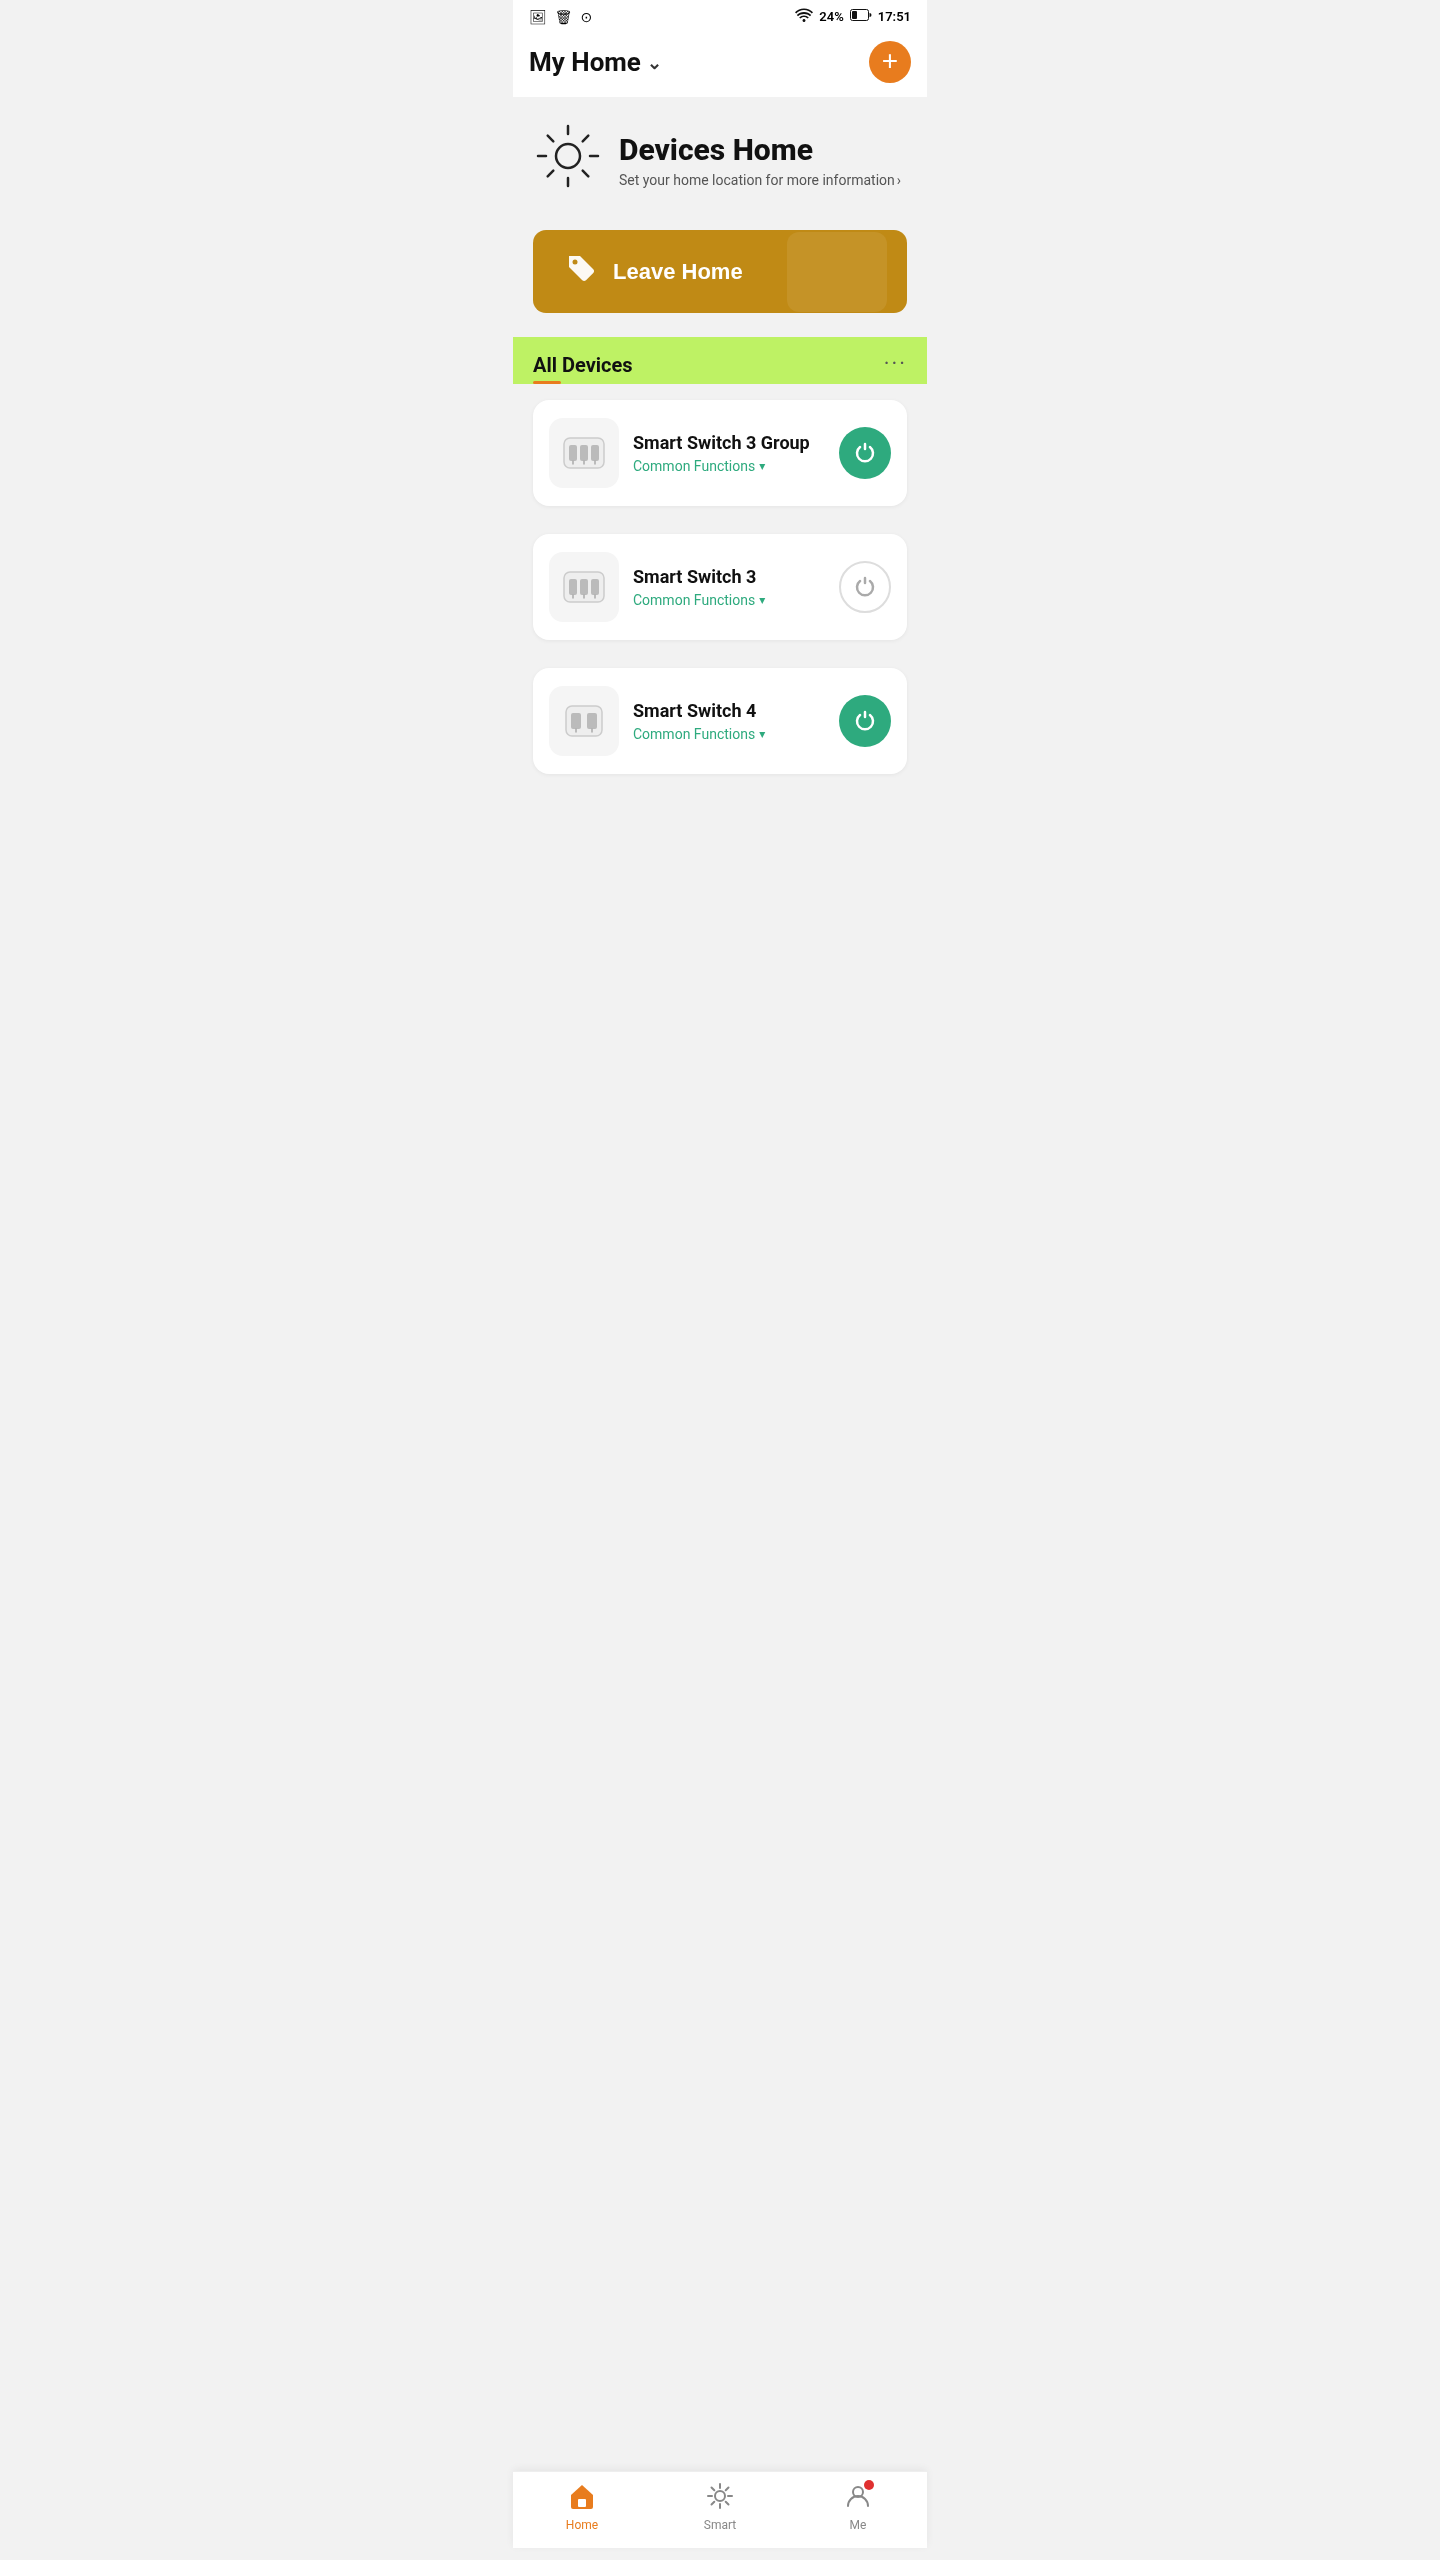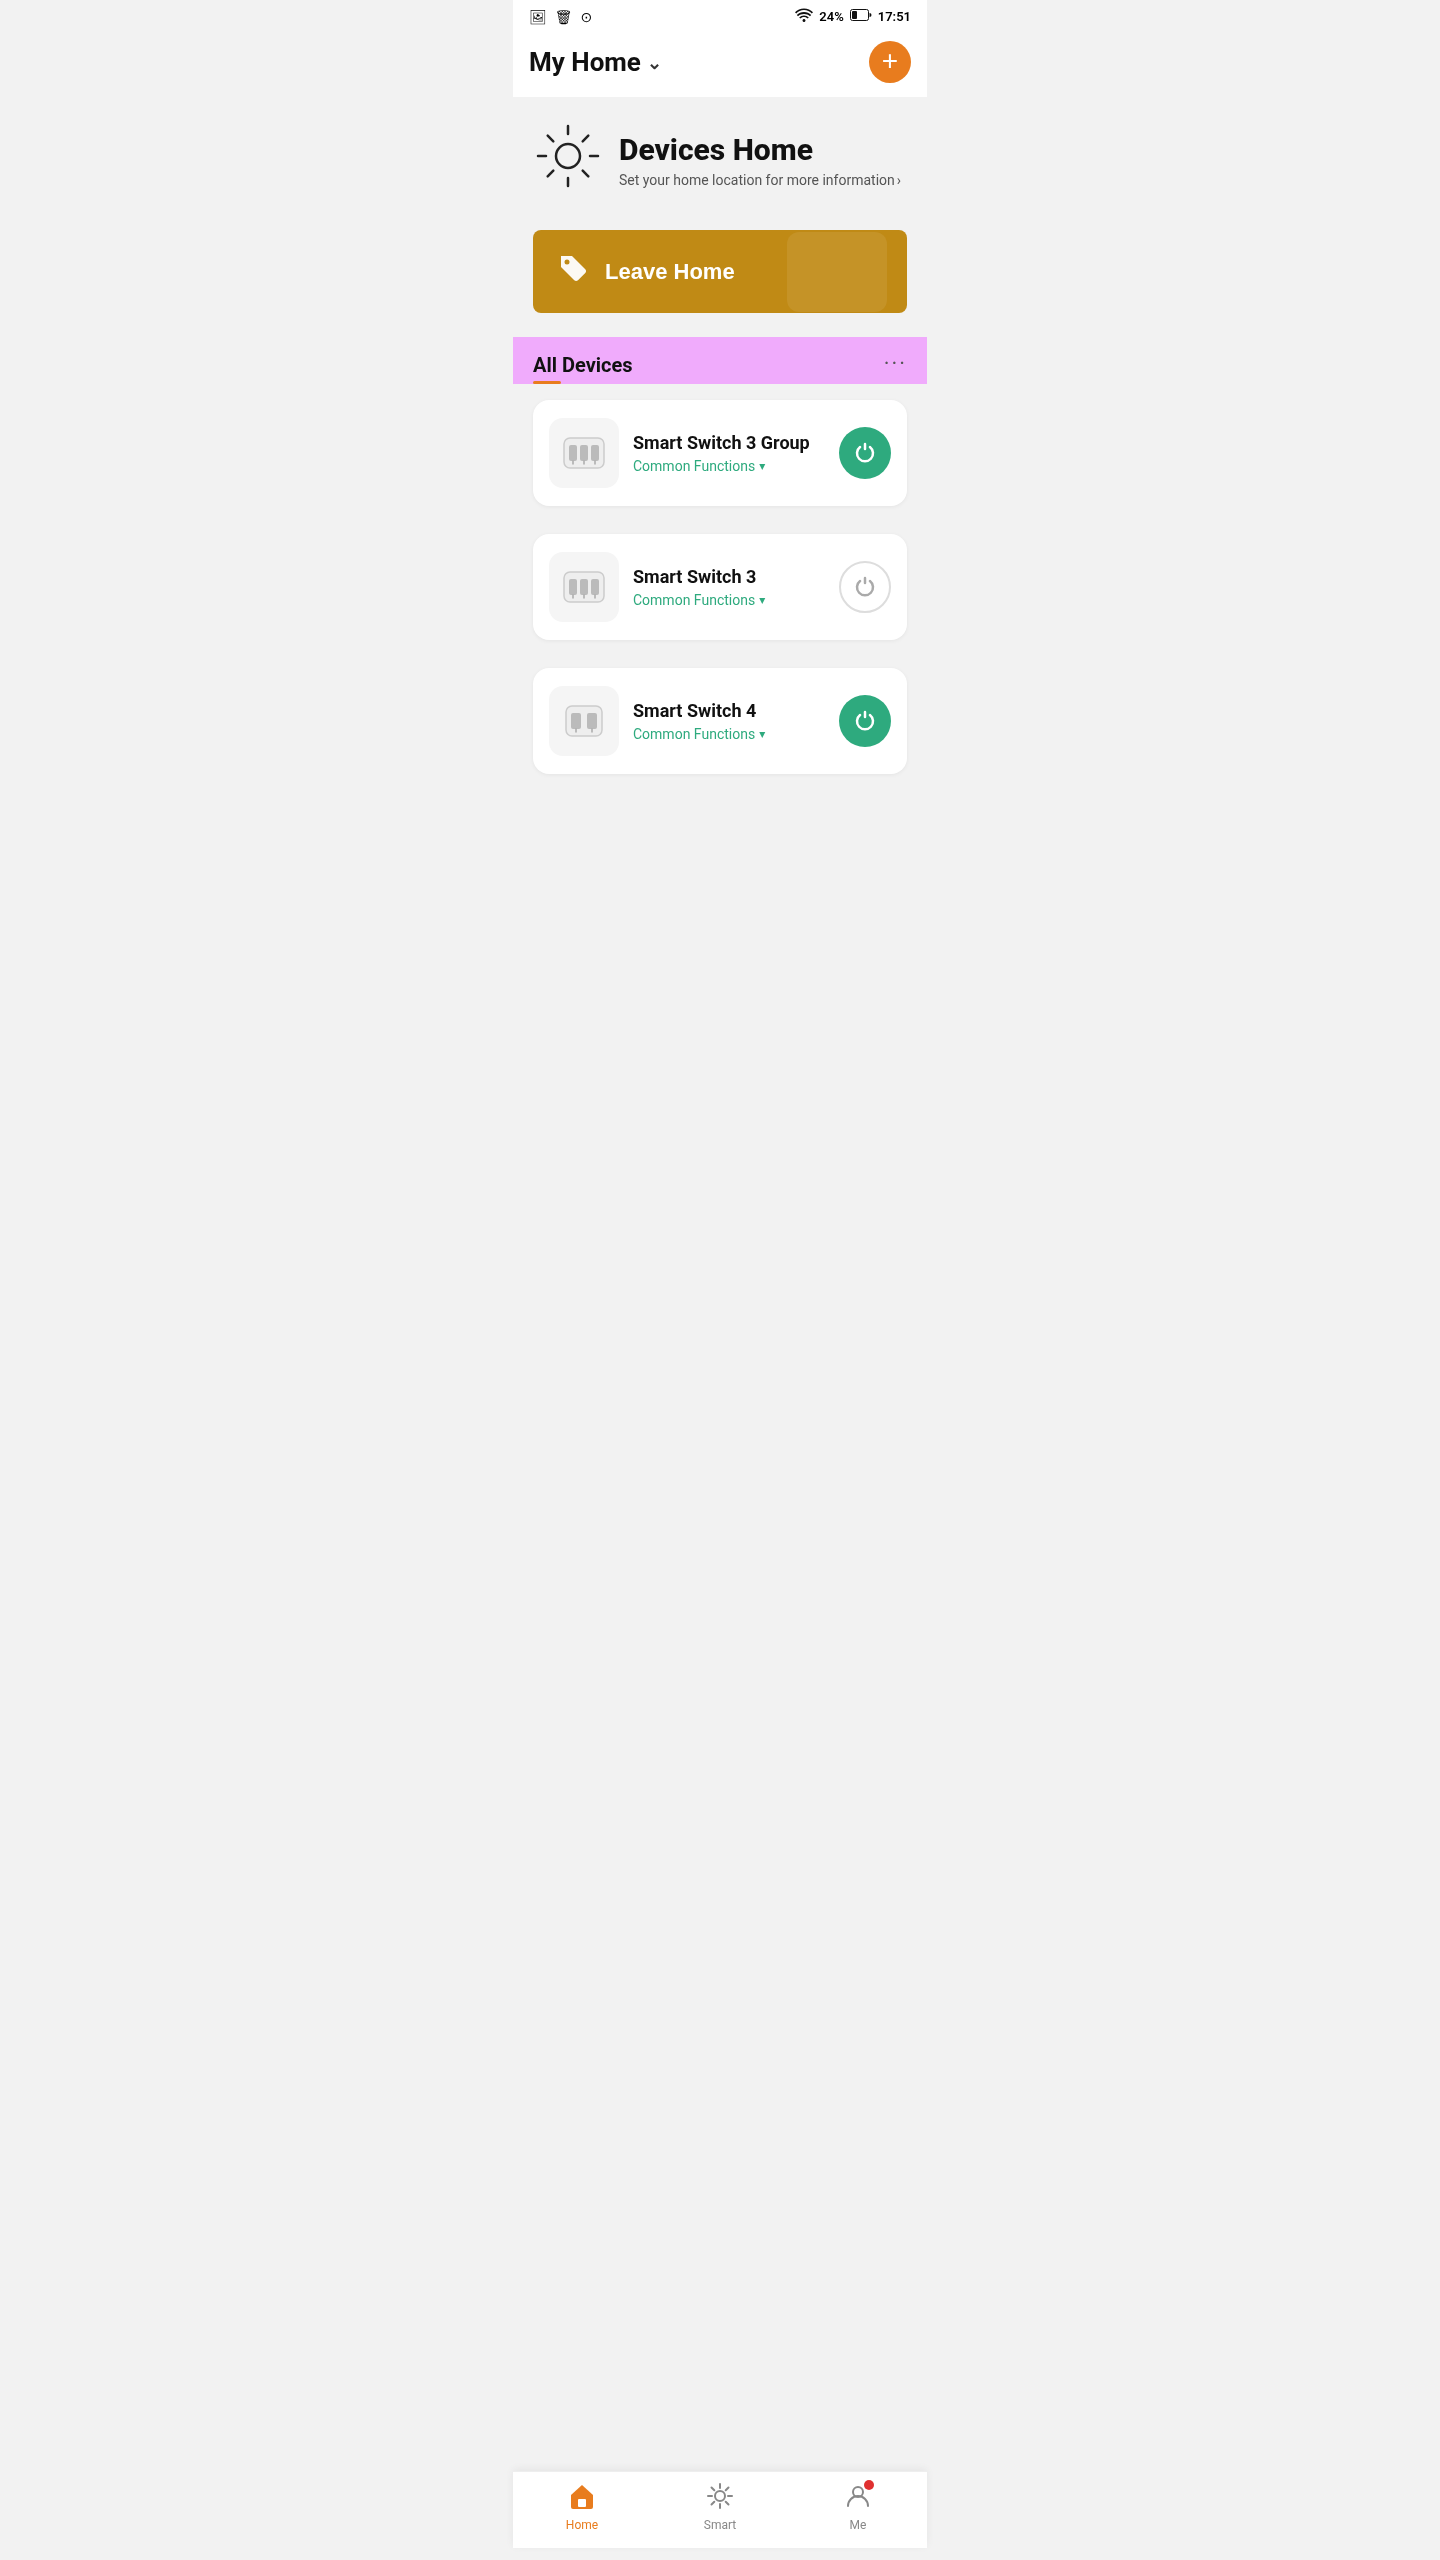--- a/index.html
+++ b/index.html
@@ -111,22 +111,22 @@
     }
 
     
     .leave-home-section {
       background: #f2f2f2;
       padding: 10px 20px 24px;
     }
     .leave-home-btn {
       background: linear-gradient(135deg, #c8860a, #d4960f, #c8860a);
       background: #c08a15;
-      border-radius: 8px;
-      padding: 22px 24px;
+      border-radius: 13px;
+      padding: 22px 32px;
       display: flex;
       align-items: center;
       gap: 16px;
       cursor: pointer;
       width: 100%;
       border: none;
       position: relative;
       overflow: hidden;
     }
     .leave-home-btn::before {
@@ -146,21 +146,21 @@
       flex-shrink: 0;
     }
     .leave-home-label {
       font-size: 22px;
       font-weight: 700;
       color: white;
     }
 
     
     .devices-section {
-      background: #f0abfc;
+      background: #bef264;
       padding: 16px 20px 0;
     }
     .devices-header {
       display: flex;
       justify-content: space-between;
       align-items: flex-start;
       margin-bottom: 4px;
     }
     .devices-title-wrap {
       display: flex;

